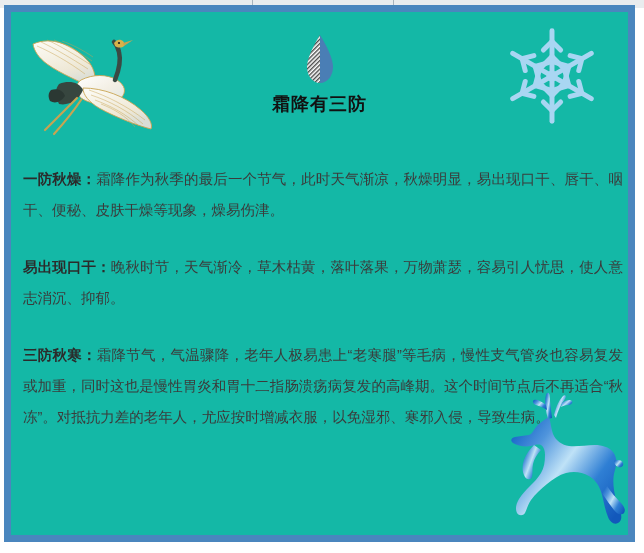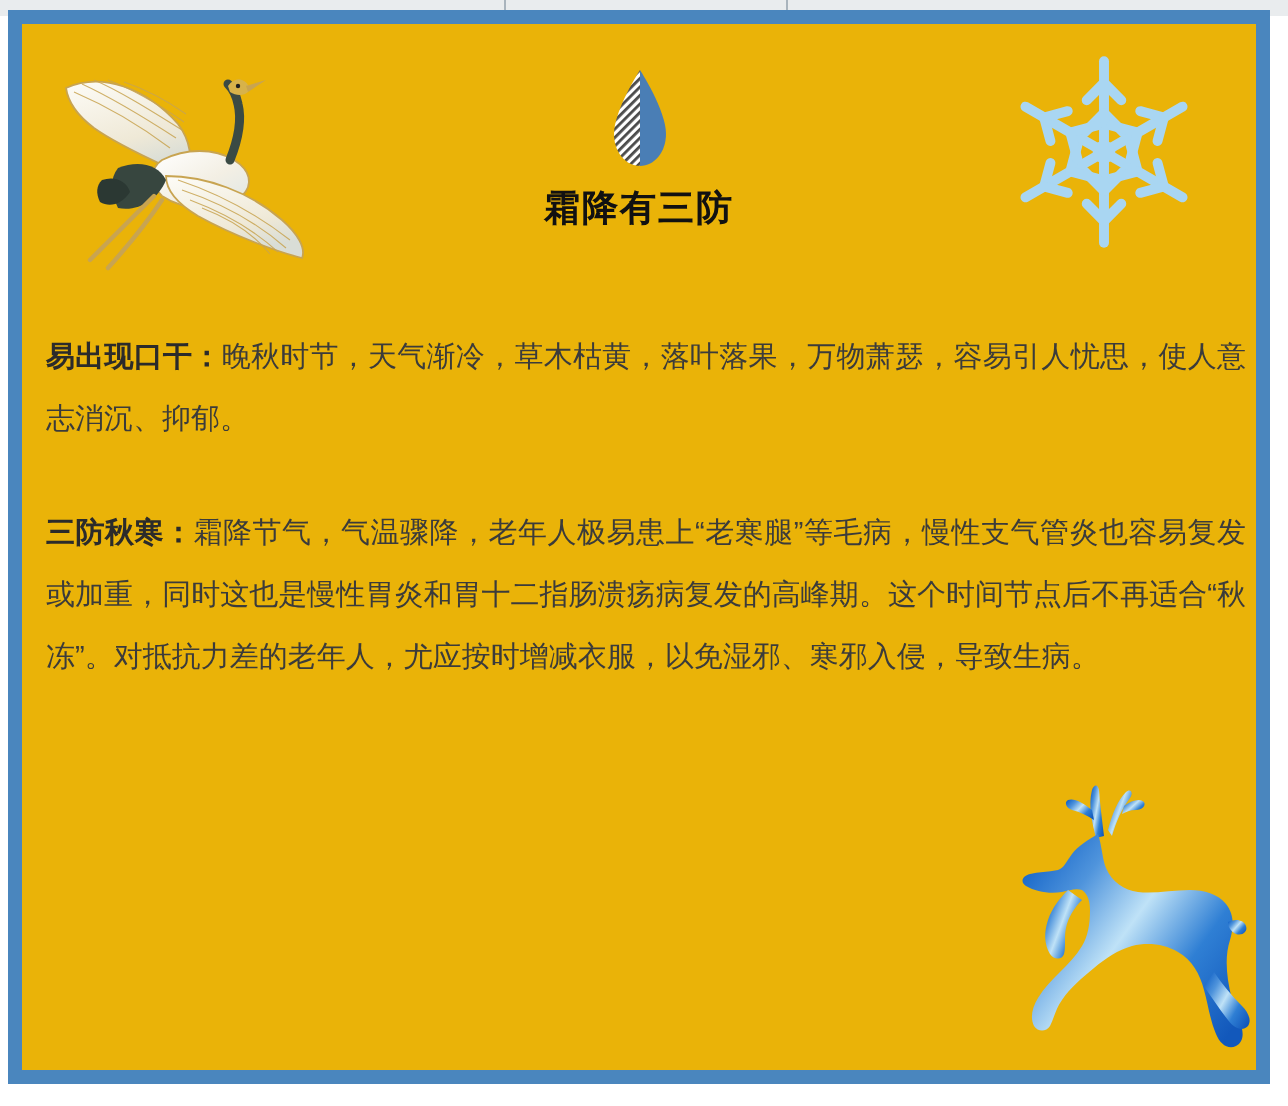--- a/index.html
+++ b/index.html
@@ -35,21 +35,21 @@
 
   
   .card {
     position: absolute;
     left: 4px;
     top: 5px;
     width: 631px;
     height: 537px;
     box-sizing: border-box;
     border: 7px solid #4a86be;
-    background: #eab308;
+    background: #14b8a6;
     overflow: hidden;
   }
 
   .card-inner {
     position: relative;
     width: 100%;
     height: 100%;
   }
 
   
@@ -243,20 +243,23 @@
             <line x1="50" y1="68" x2="41" y2="59"></line>
             <line x1="50" y1="68" x2="59" y2="59"></line>
           </g>
         </g>
         <circle cx="50" cy="50" r="5.2" fill="#a9d6f2"></circle>
       </svg>
     </div>
 
     <div class="body-copy">
       <p class="para">
+        <b>一防秋燥：</b><span>霜降作为秋季的最后一个节气，此时天气渐凉，秋燥明显，易出现口干、唇干、咽干、便秘、皮肤干燥等现象，燥易伤津。</span>
+      </p>
+      <p class="para">
         <b>易出现口干：</b><span>晚秋时节，天气渐冷，草木枯黄，落叶落果，万物萧瑟，容易引人忧思，使人意志消沉、抑郁。</span>
       </p>
       <p class="para">
         <b>三防秋寒：</b><span>霜降节气，气温骤降，老年人极易患上“老寒腿”等毛病，慢性支气管炎也容易复发或加重，同时这也是慢性胃炎和胃十二指肠溃疡病复发的高峰期。这个时间节点后不再适合“秋冻”。对抵抗力差的老年人，尤应按时增减衣服，以免湿邪、寒邪入侵，导致生病。</span>
       </p>
     </div>
 
     <svg class="deer" viewBox="0 0 140 150">
       <defs>
         <linearGradient id="deerGrad" x1="0" y1="0.15" x2="1" y2="0.85">

